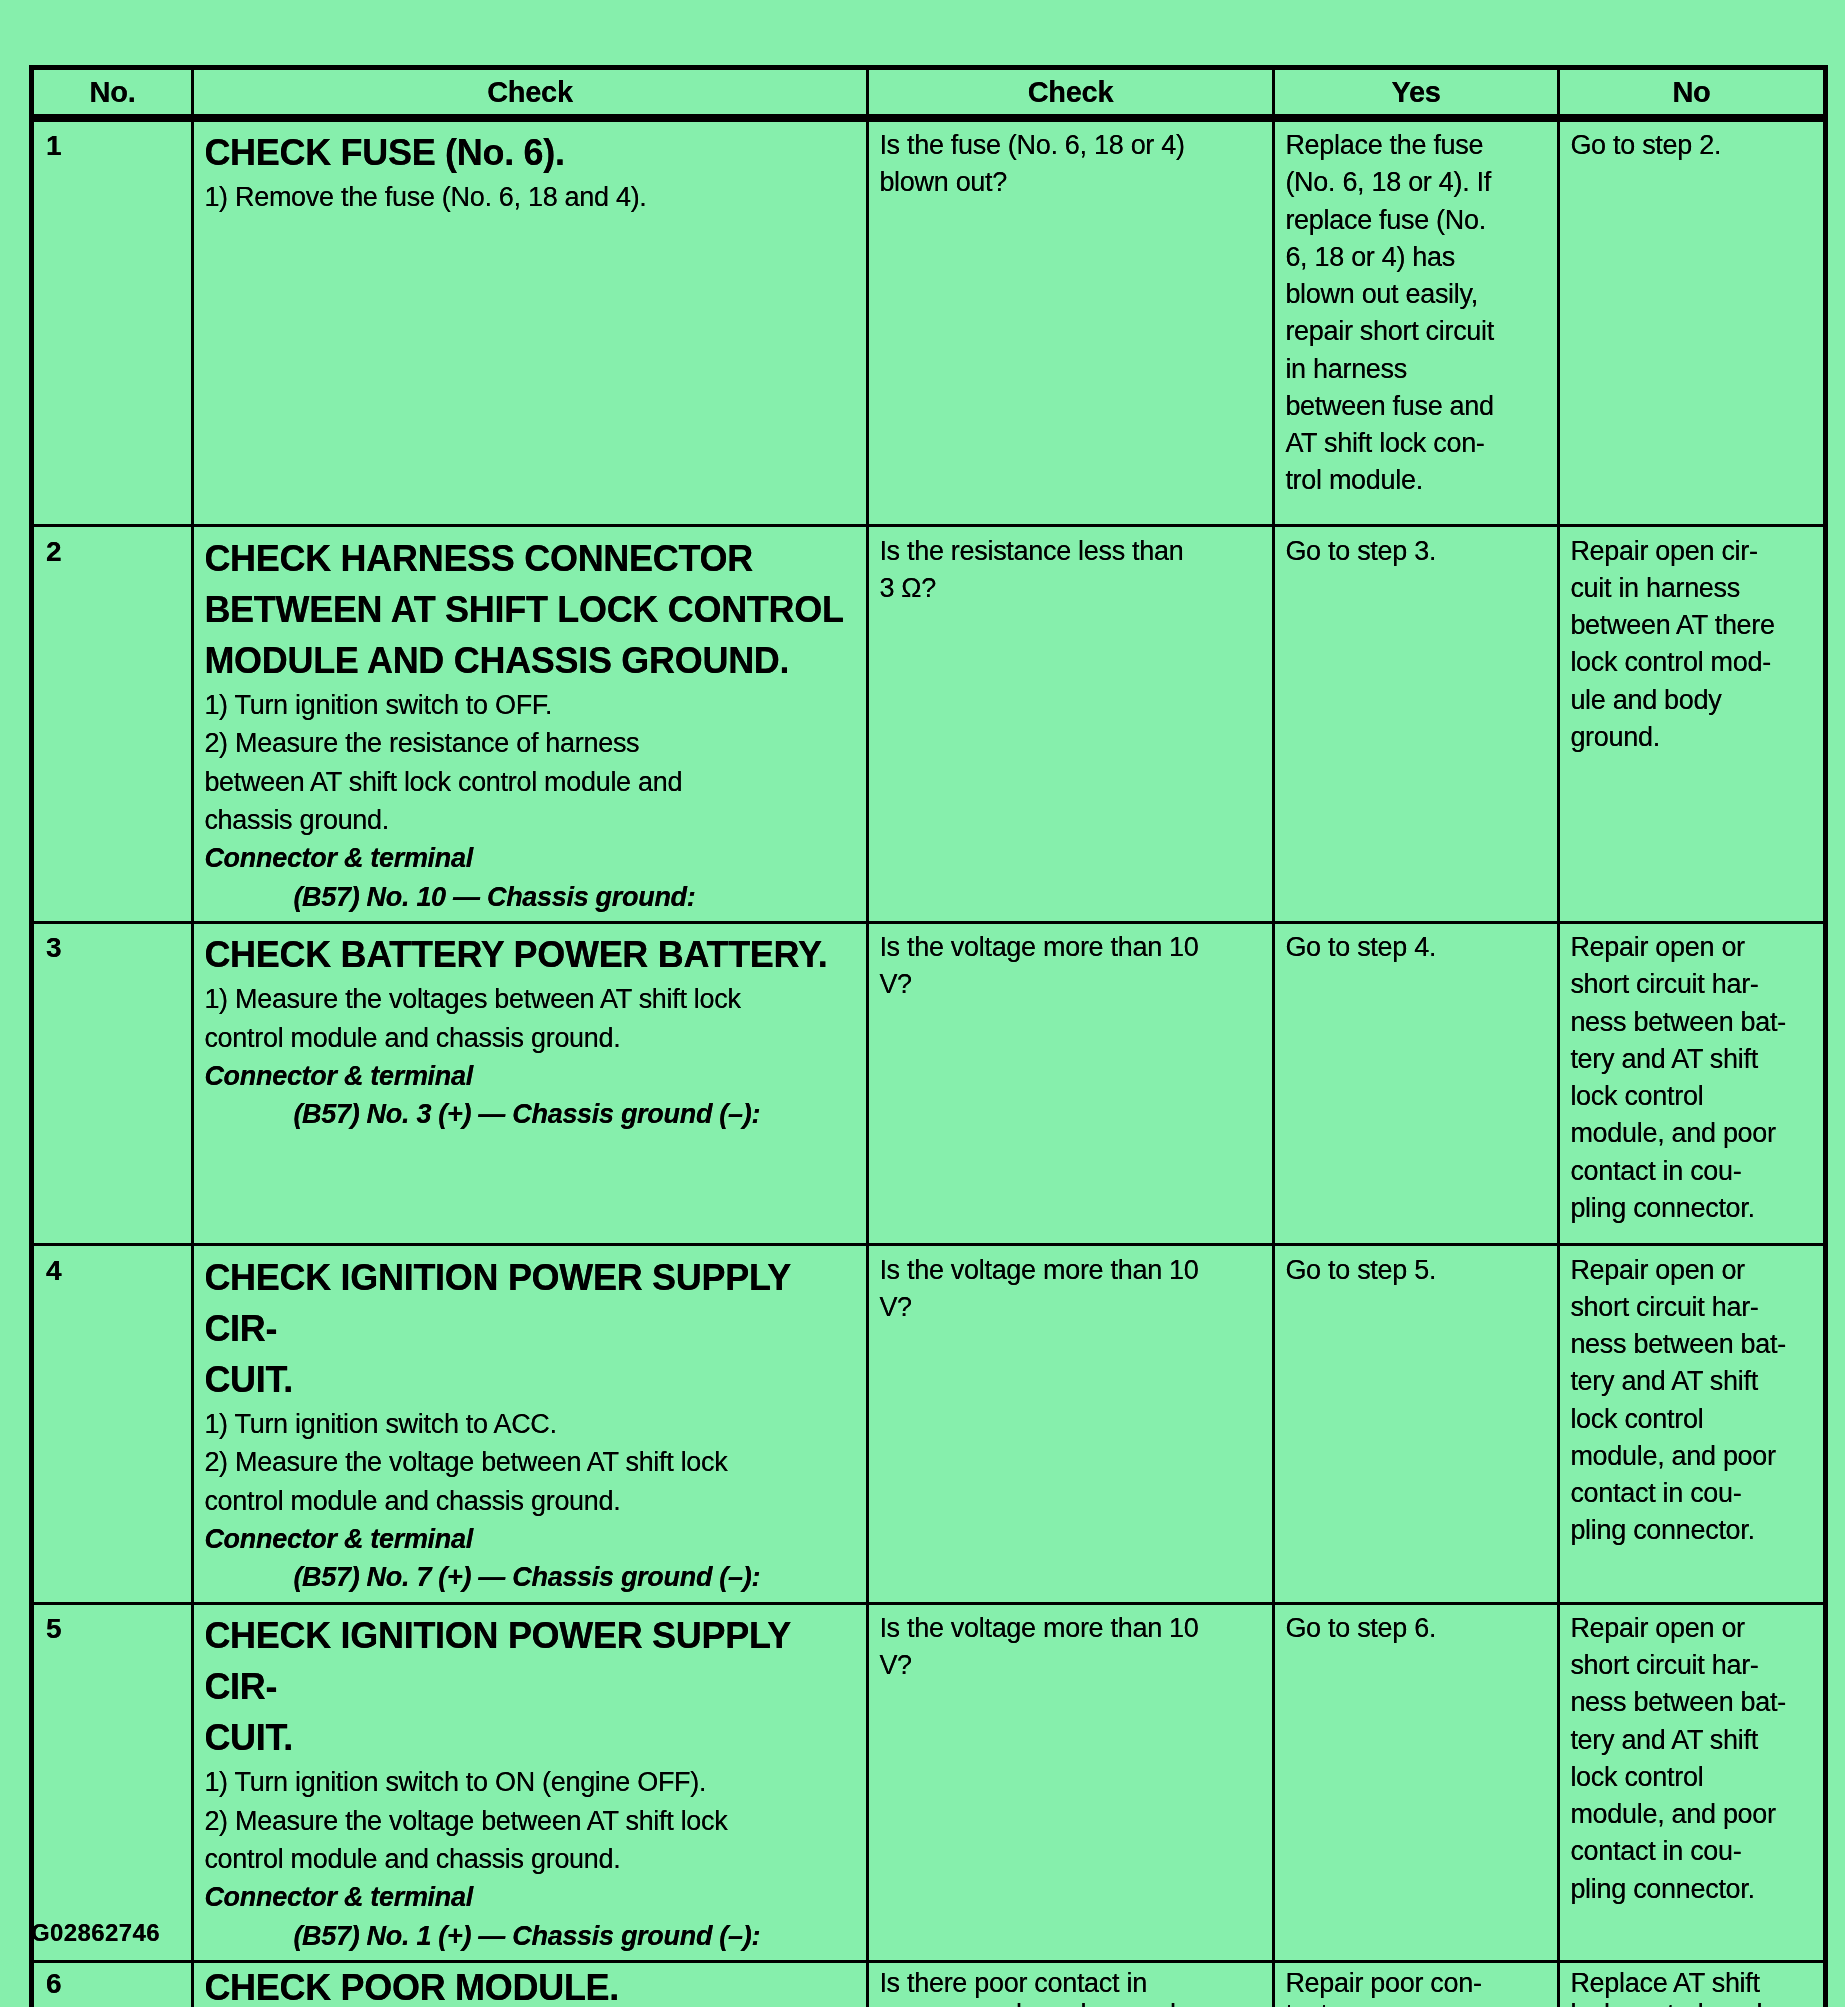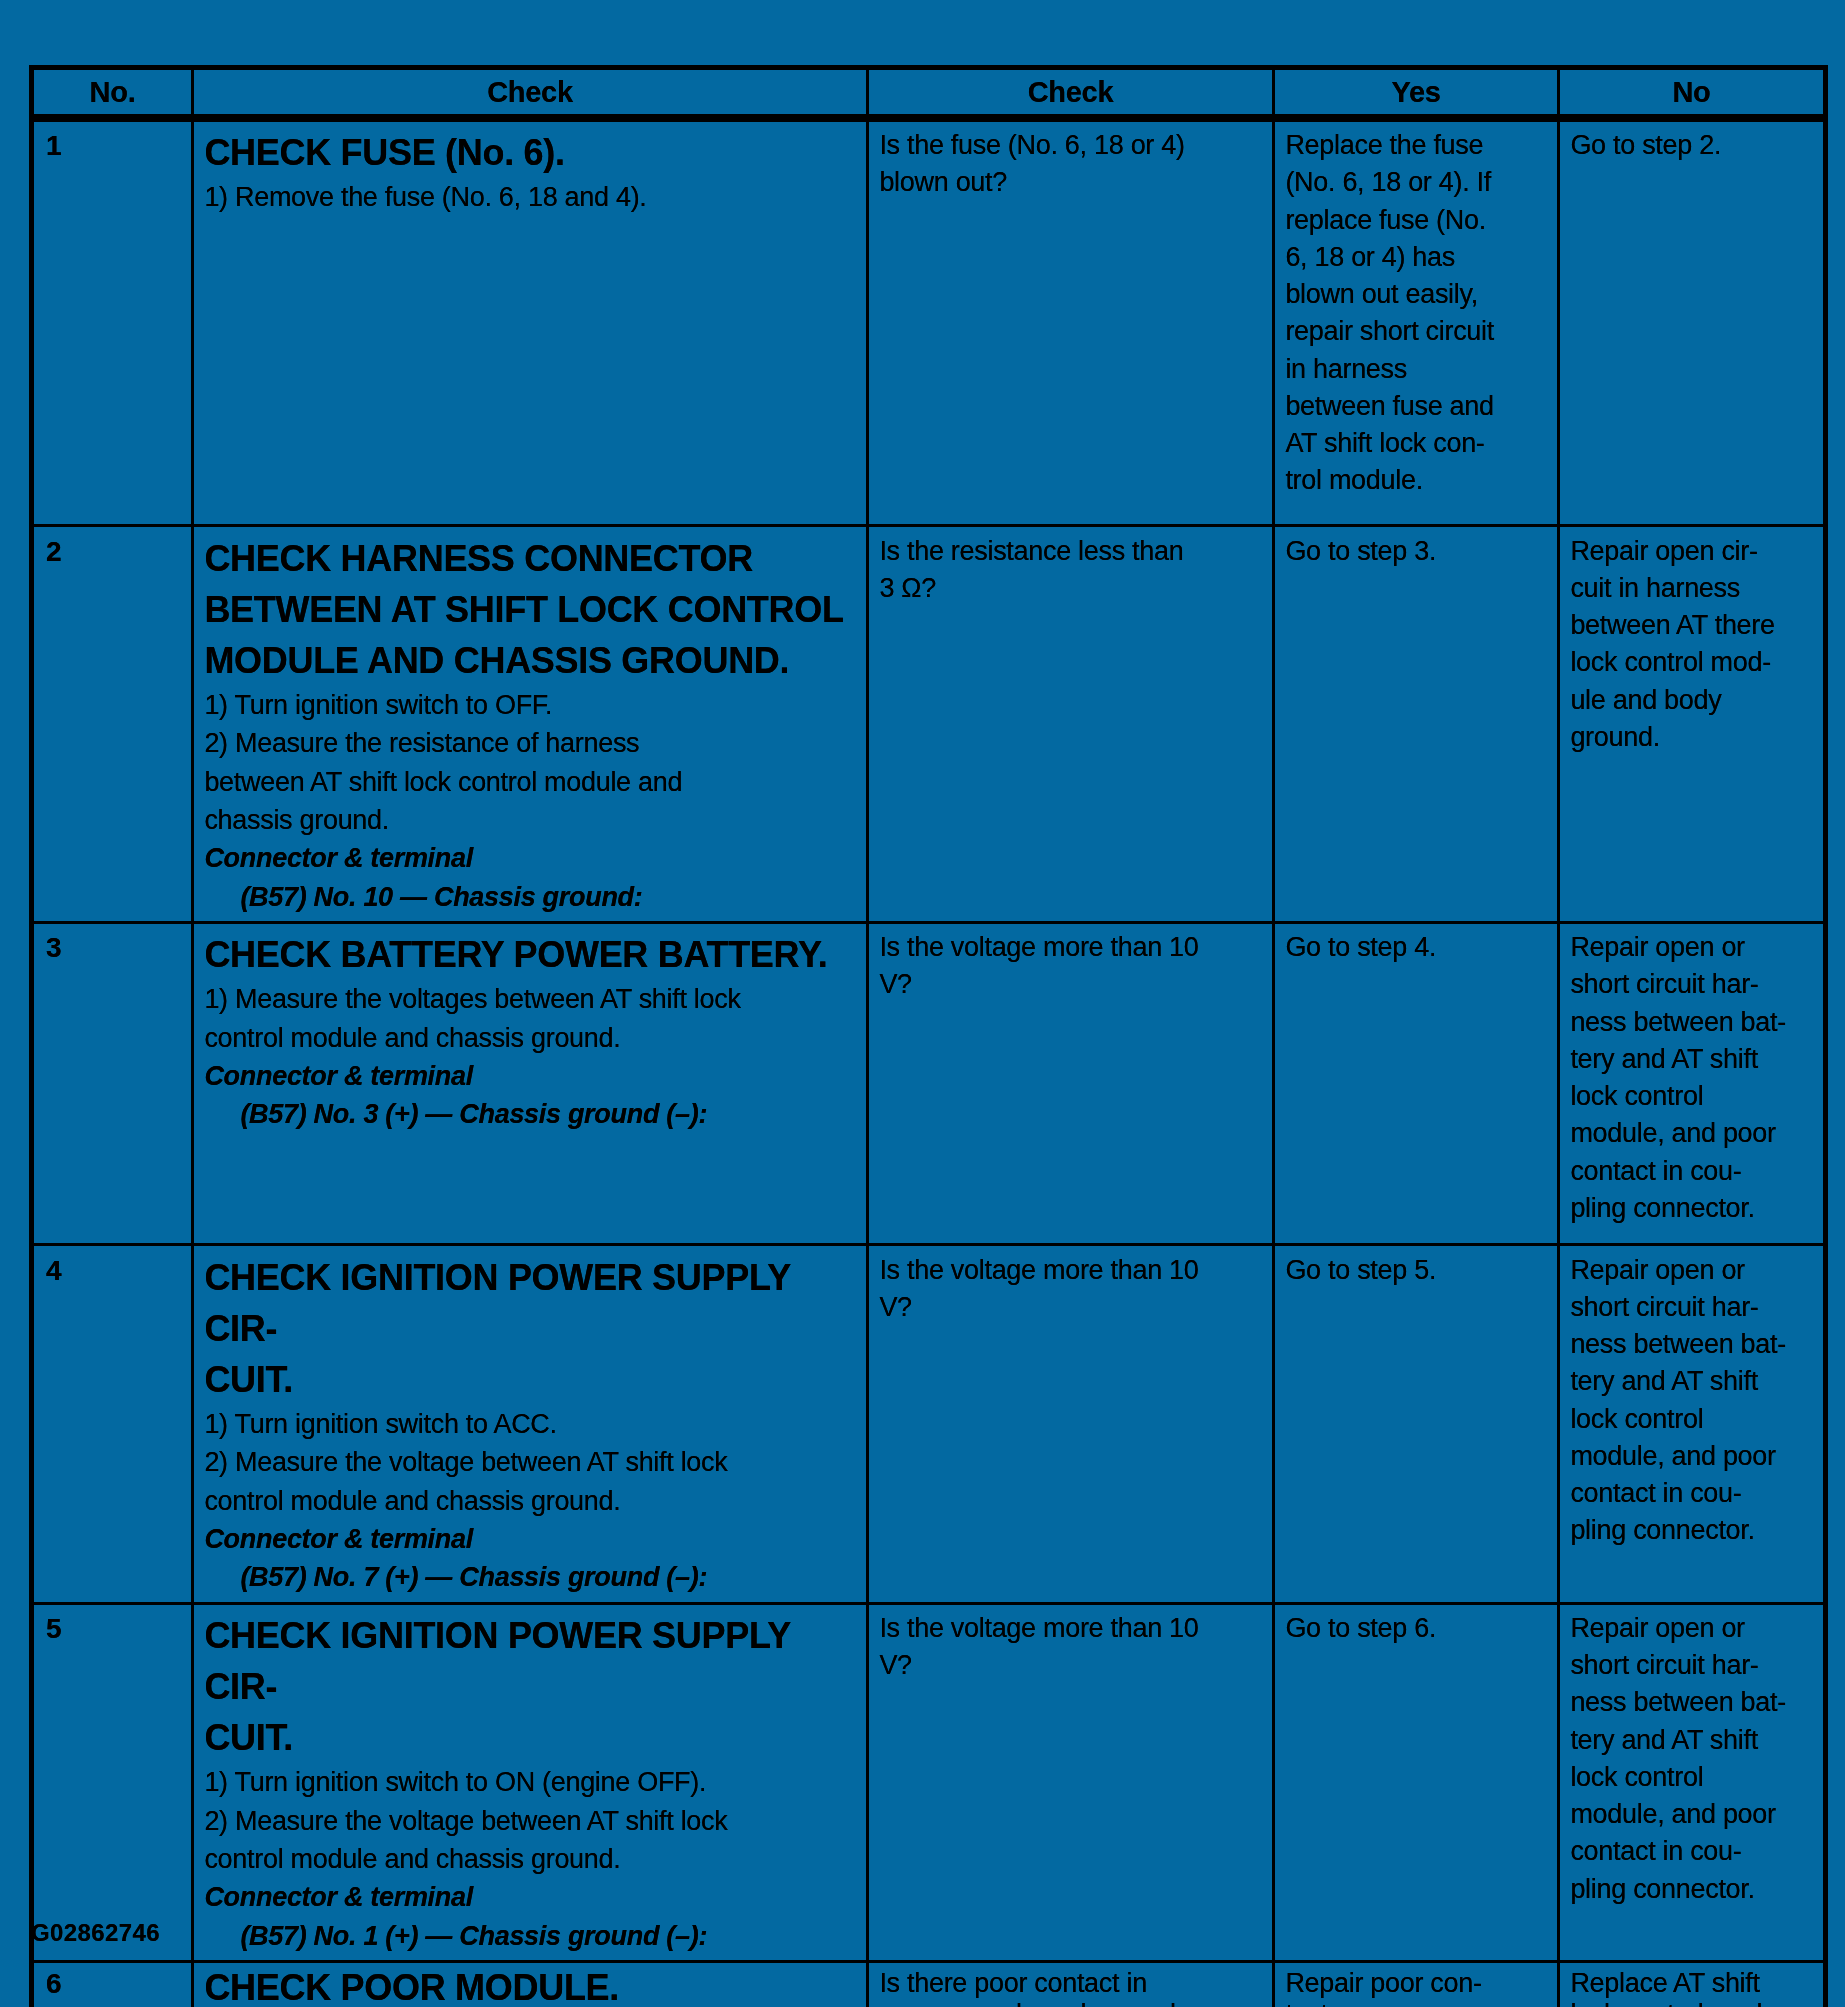--- a/index.html
+++ b/index.html
@@ -4,21 +4,21 @@
 <style>
   html, body {
     margin: 0;
     padding: 0;
     background: #ffffff;
   }
   .page {
     position: relative;
     width: 1846px;
     height: 2008px;
-    background: #0369a1;
+    background: #86efac;
     font-family: "Liberation Sans", sans-serif;
     color: #000000;
   }
   table.diag {
     position: absolute;
     left: 29px;
     top: 65px;
     width: 1794px;
     border-collapse: collapse;
     table-layout: fixed;
@@ -64,21 +64,21 @@
     font-weight: 700;
     font-size: 36px;
   }
   .seg.bi1 {
     font-weight: 700;
     font-style: italic;
   }
   .seg.bi2 {
     font-weight: 700;
     font-style: italic;
-    margin-left: 36px;
+    margin-left: 89px;
   }
 
   tbody tr:nth-child(1) td { height: 392px; }
   tbody tr:nth-child(2) td { height: 358px; }
   tbody tr:nth-child(3) td { height: 309px; }
   tbody tr:nth-child(4) td { height: 313px; }
   tbody tr:nth-child(5) td { height: 301px; }
   tbody tr:nth-child(6) td { height: 104px; line-height: 1.12; }
 
   .footer-code {

